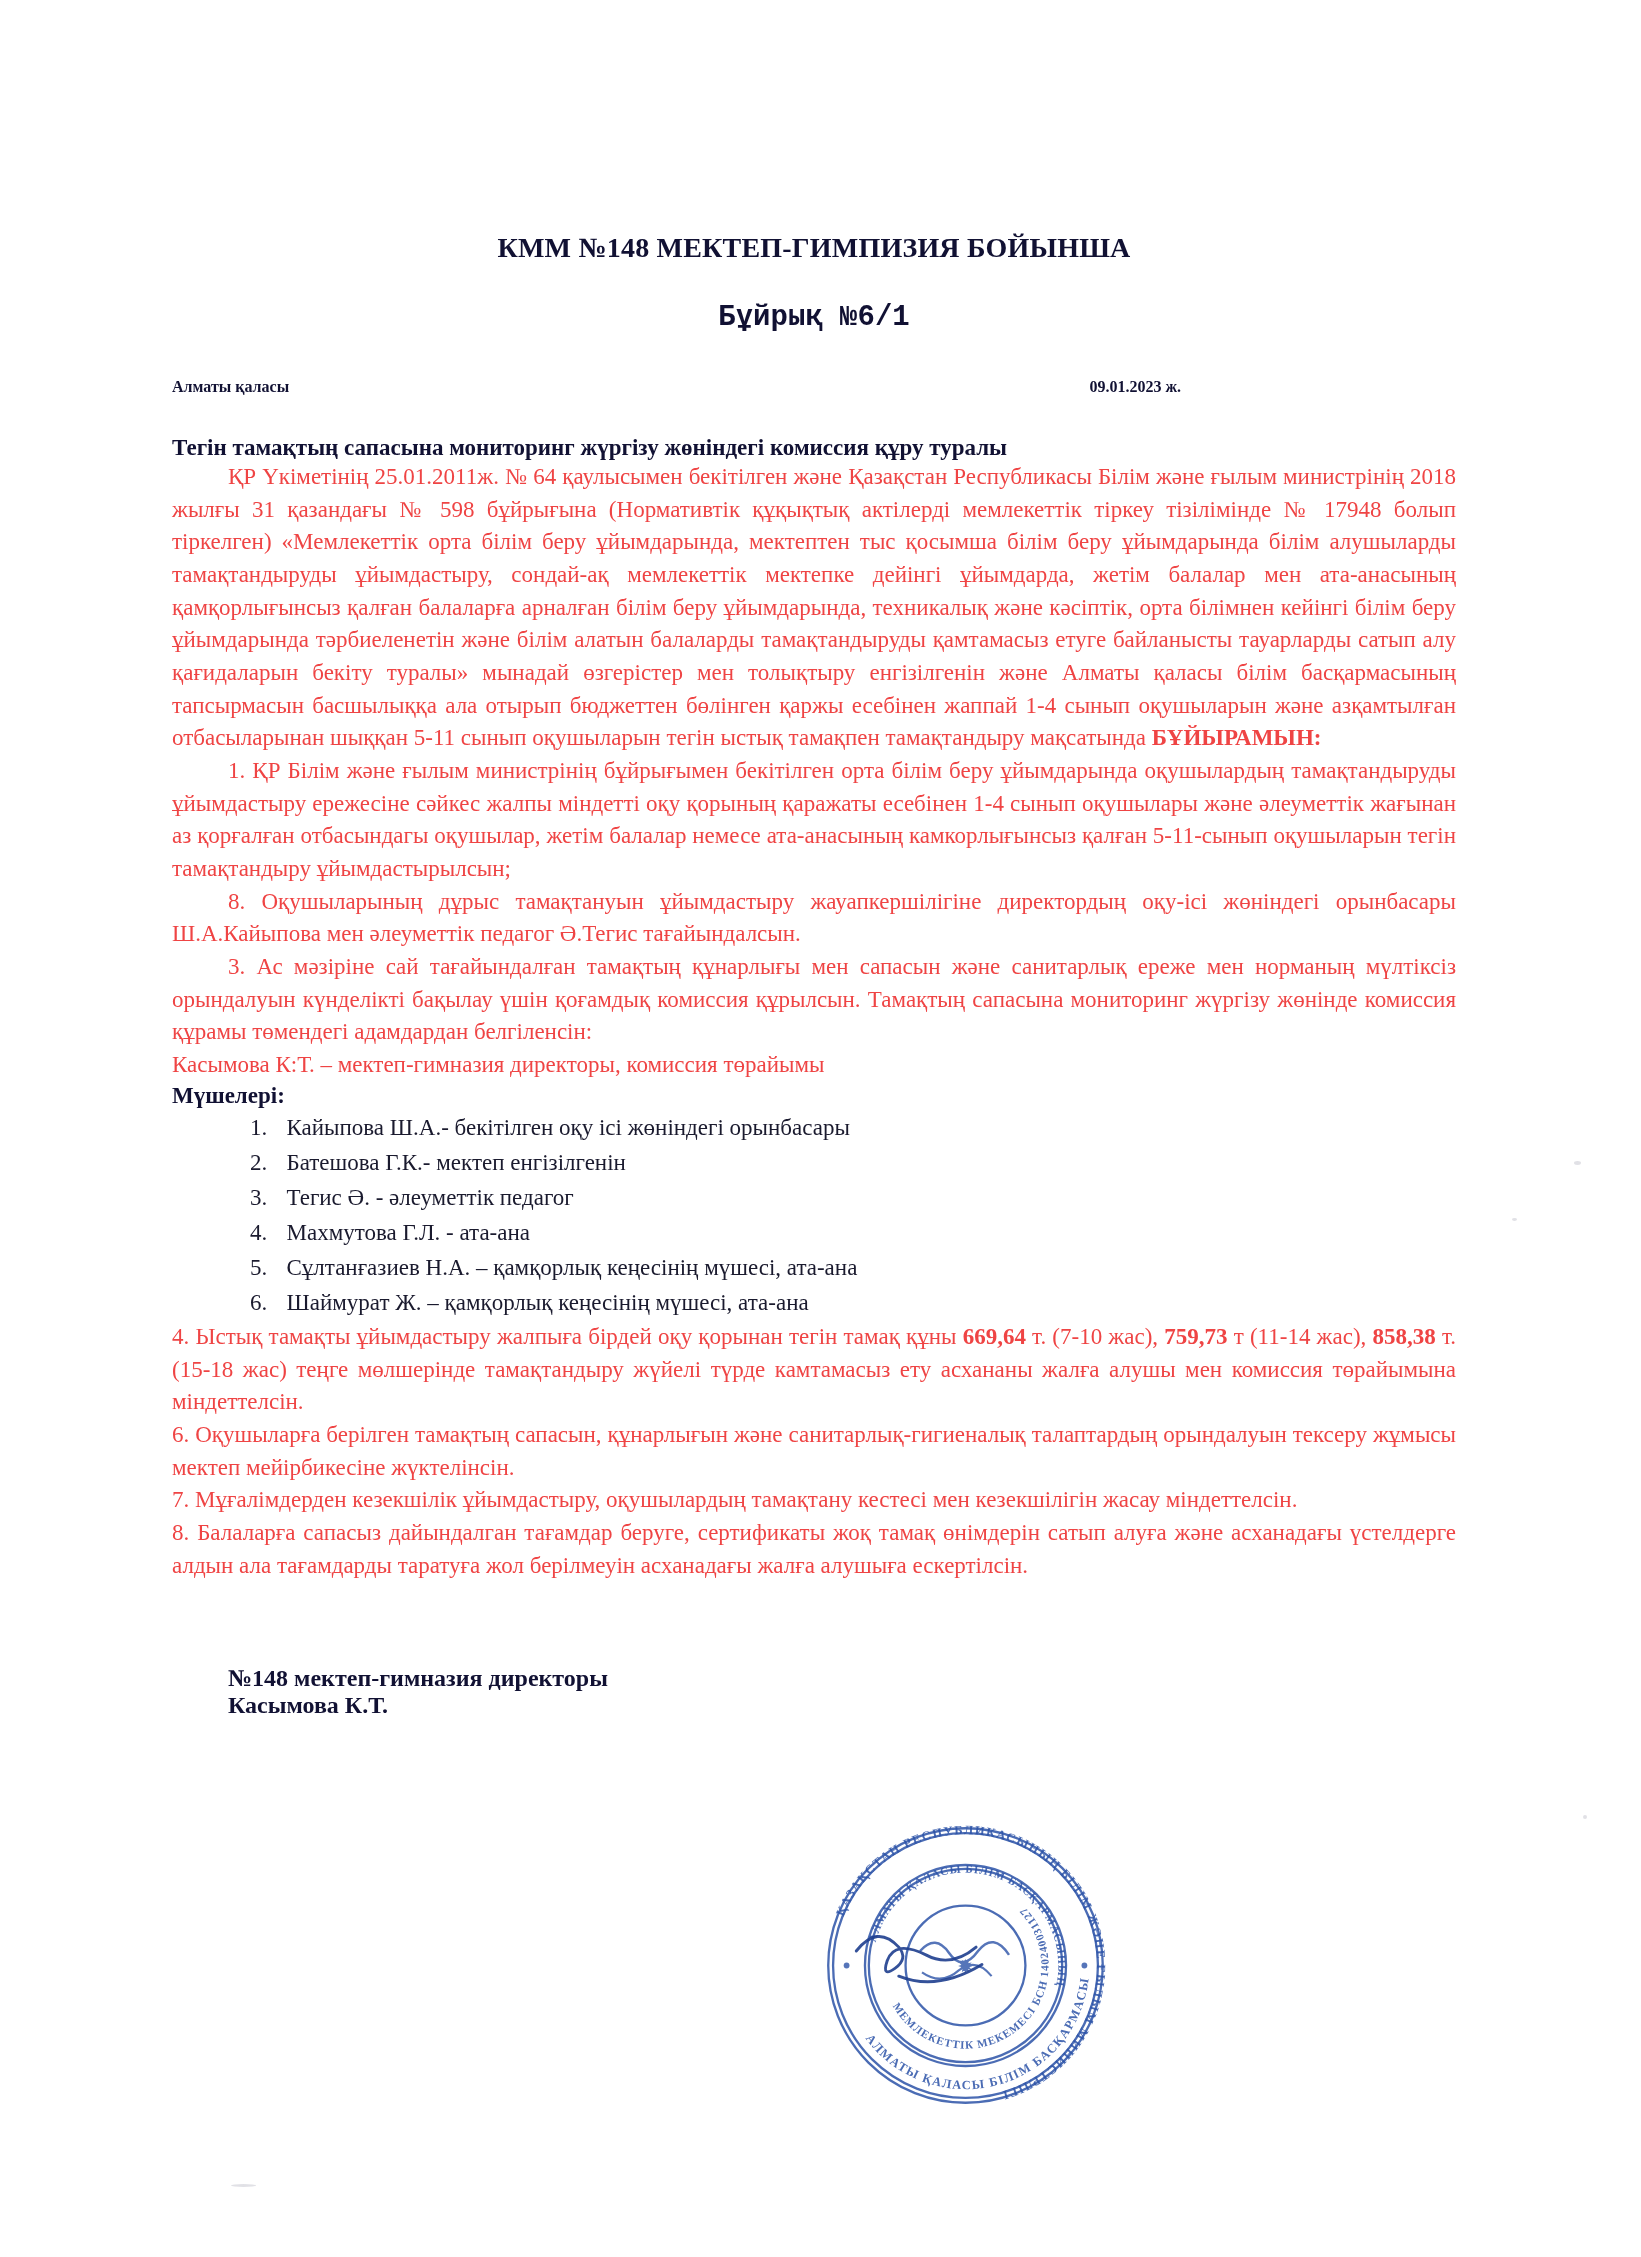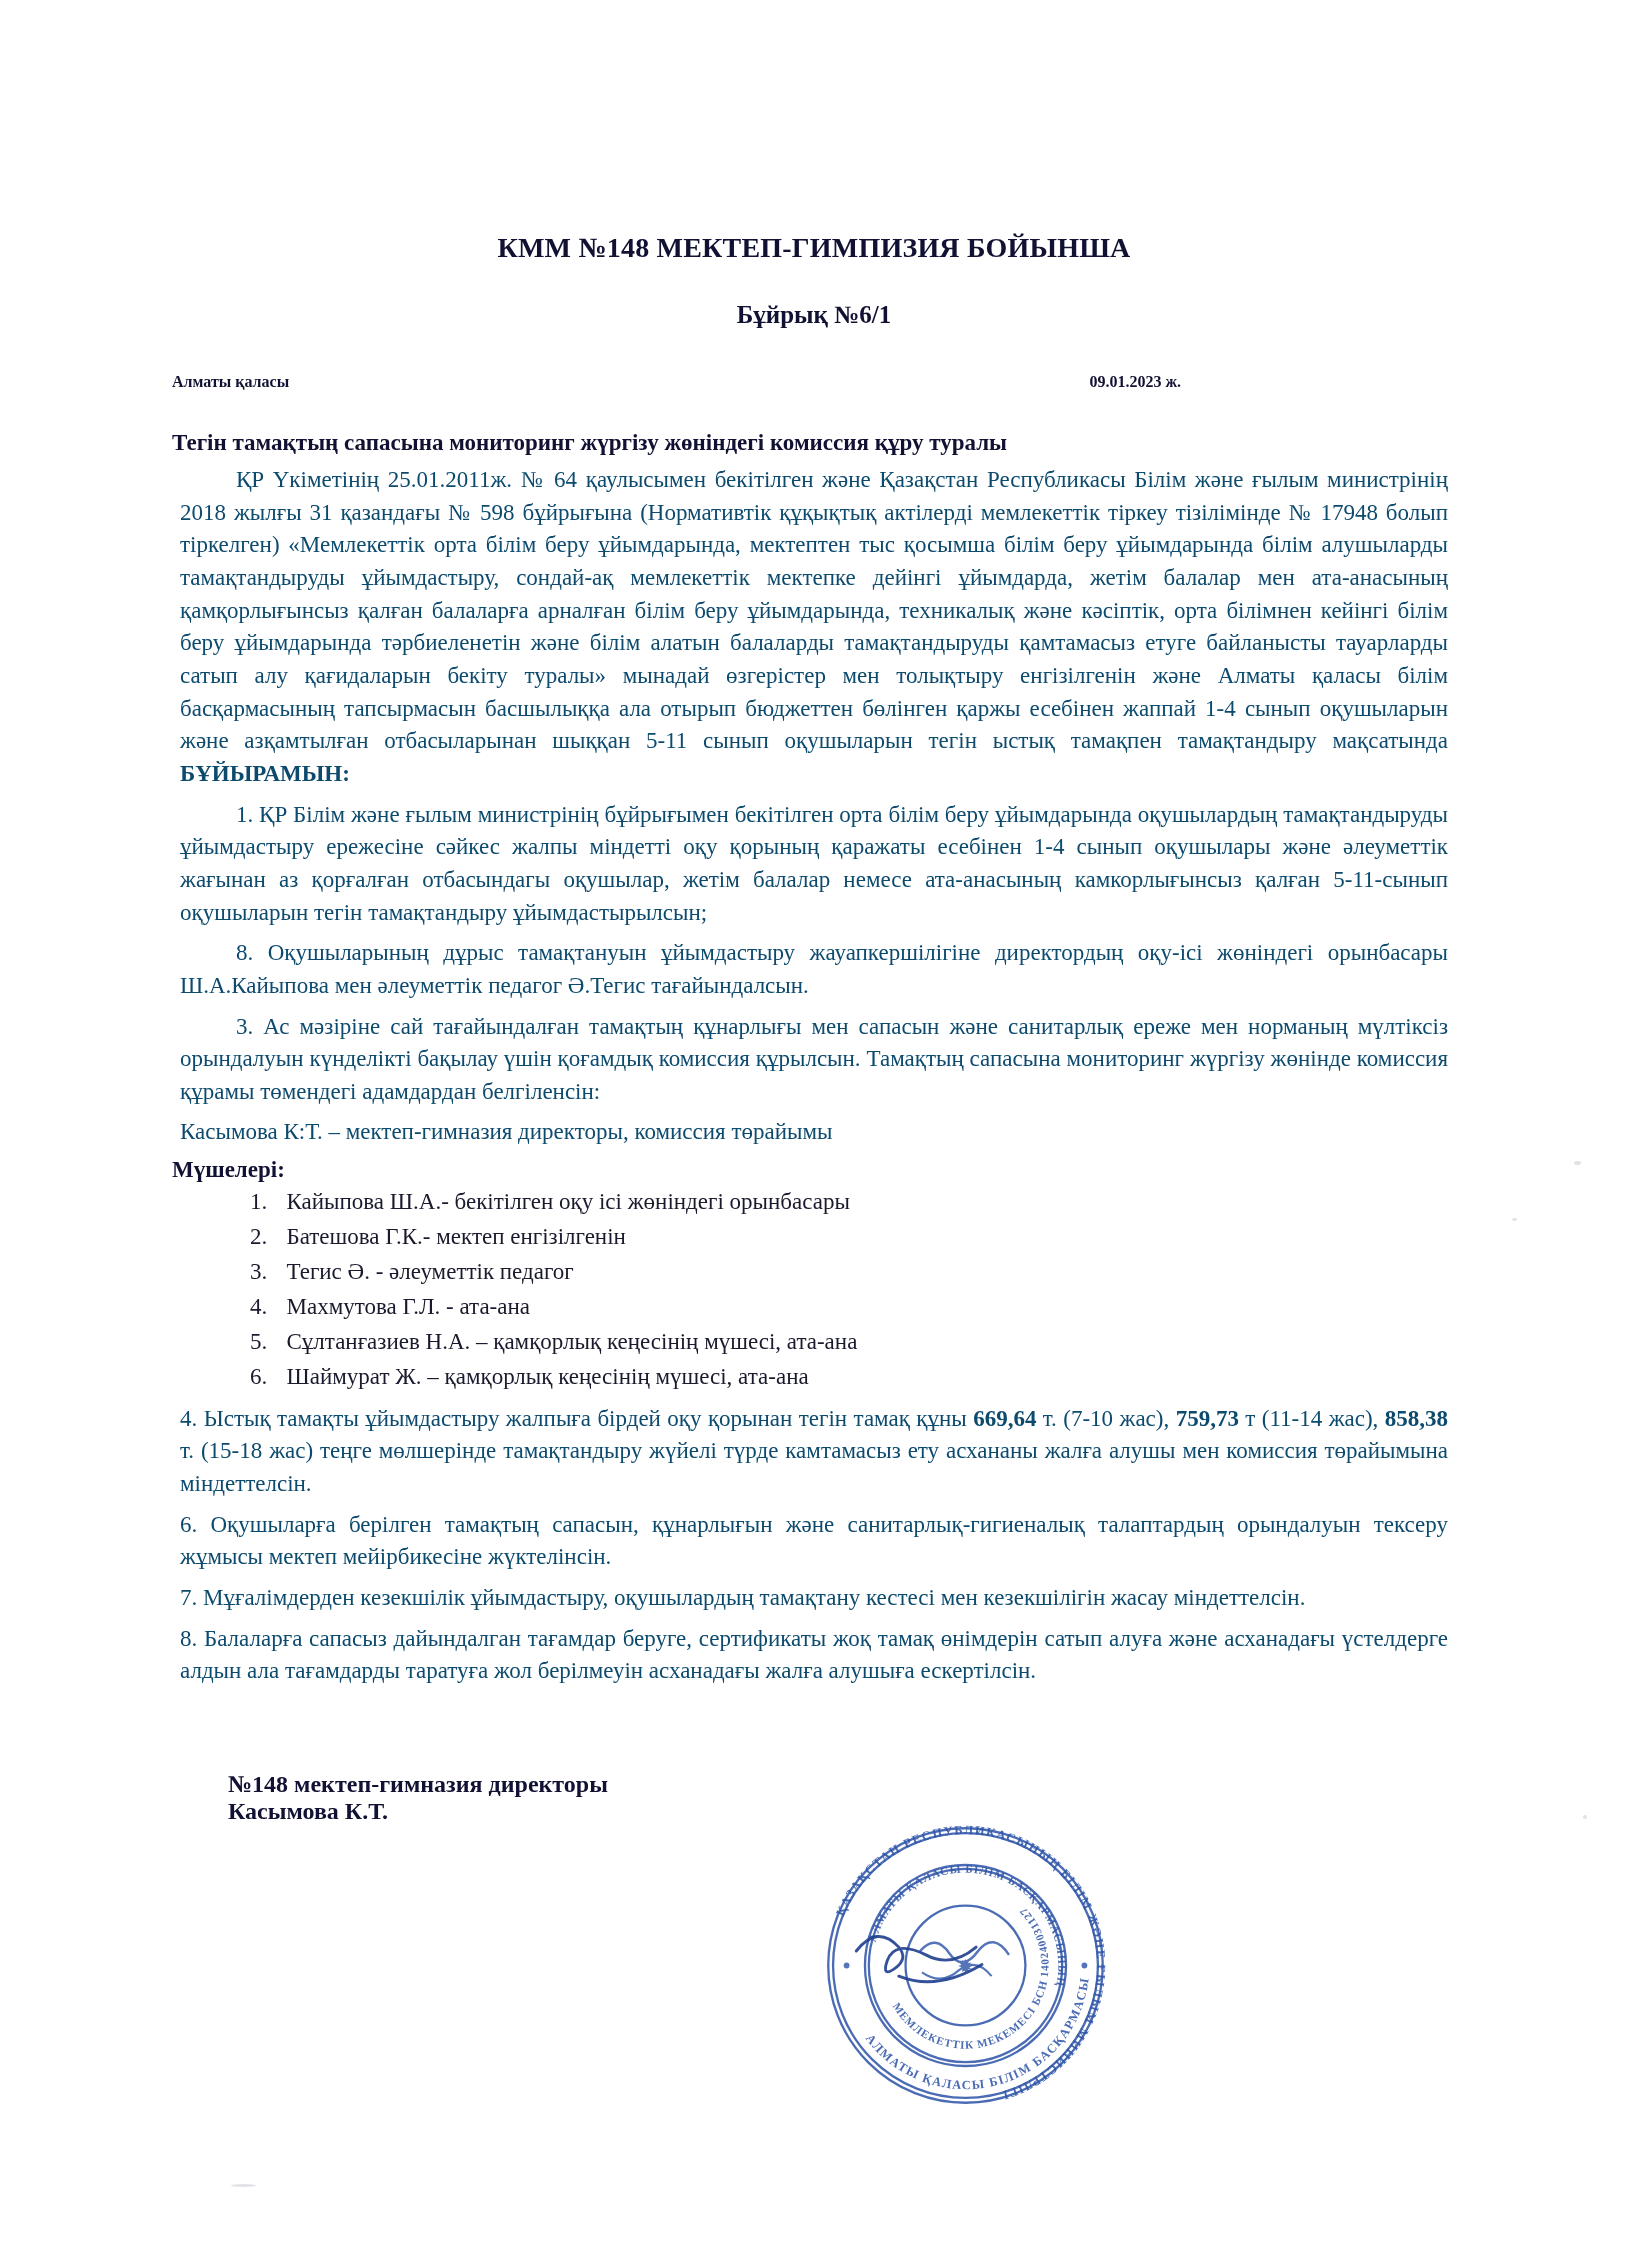--- a/index.html
+++ b/index.html
@@ -31,23 +31,24 @@
   .doc-title {
     text-align: center;
     font-weight: bold;
     font-size: 28px;
     letter-spacing: 0.2px;
     color: #111133;
   }
   .doc-subtitle {
     text-align: center;
     font-weight: bold;
-    font-size: 25px;
+    font-size: 29px;
     margin-top: 37px;
     color: #111133;
+    font-family: Liberation Mono, monospace;
   }
   .meta-row {
     display: flex;
     justify-content: space-between;
     align-items: baseline;
     margin-top: 44px;
     font-weight: bold;
     font-size: 16px;
     color: #111133;
   }
@@ -57,25 +58,25 @@
   .meta-row .date {
     margin-right: 275px;
   }
   .about-line {
     margin-top: 39px;
     font-weight: bold;
     font-size: 23px;
     color: #111133;
   }
   p.body-par {
-    margin: 8px;
+    margin: 0;
     text-align: justify;
     font-size: 23px;
     line-height: 1.42;
-    color: #0c4a6e;
+    color: #ef4444;
   }
   .first-par {
     margin-top: 33px;
     text-indent: 56px;
   }
   .indent-par {
     text-indent: 56px;
     margin-top: 0;
   }
   .flush-par {

